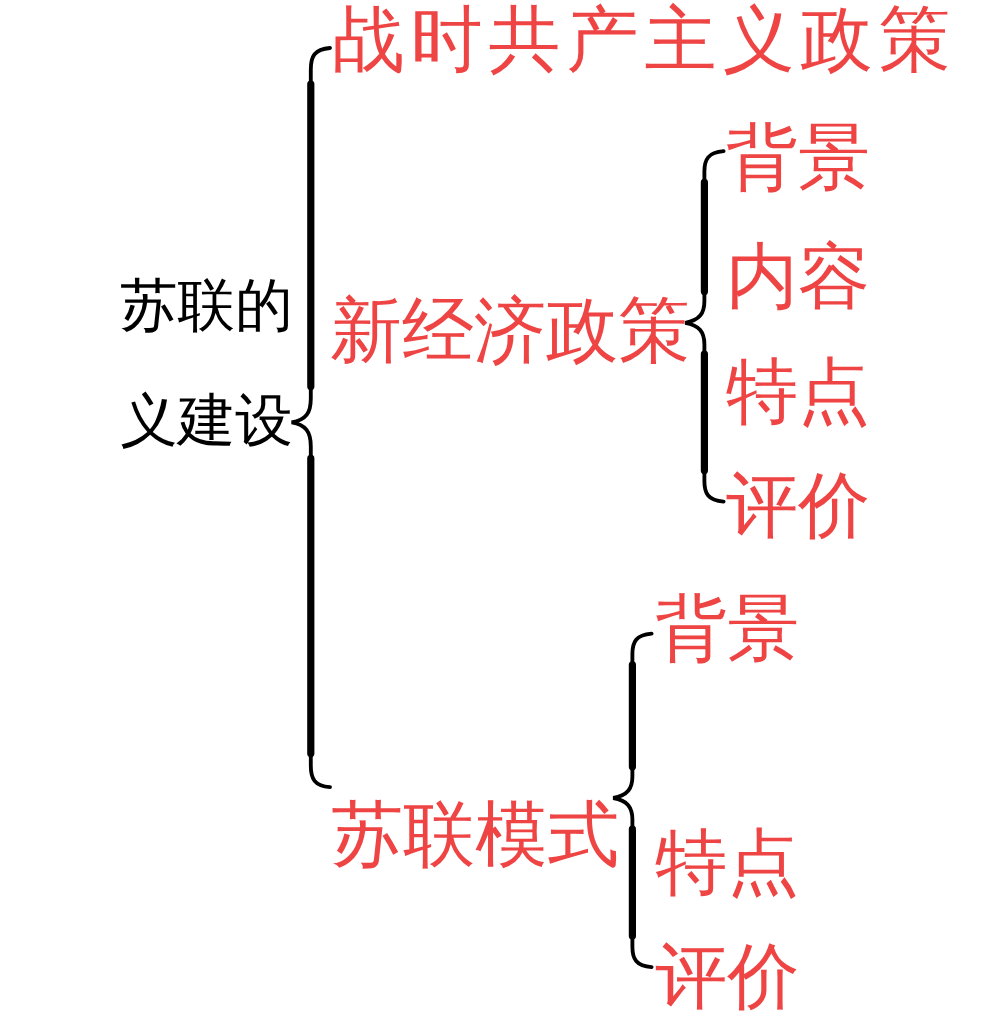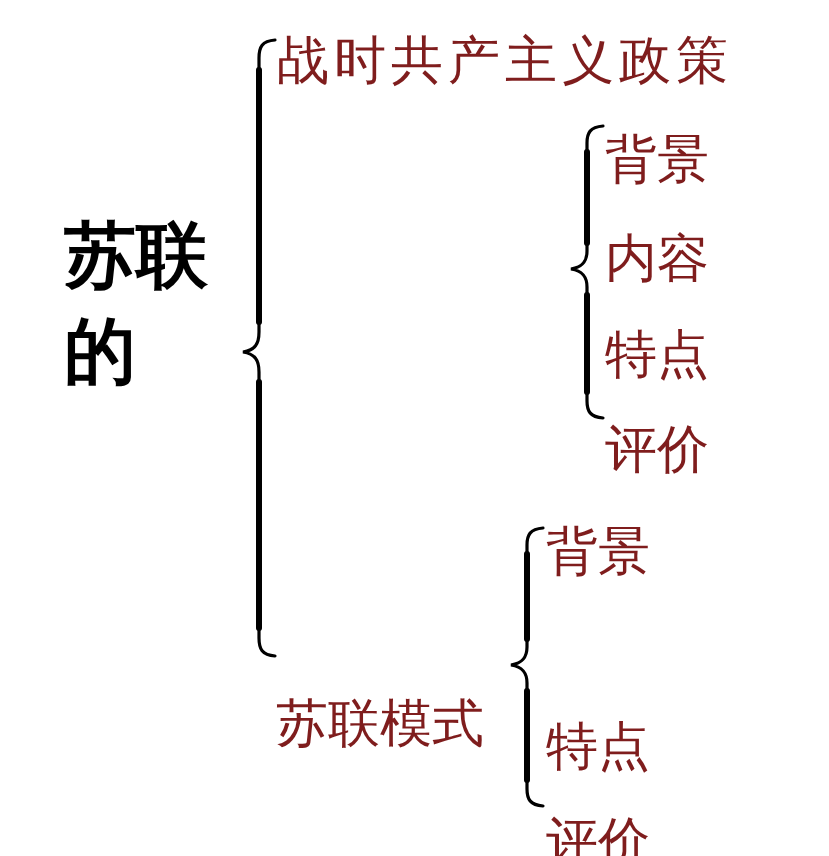--- a/index.html
+++ b/index.html
@@ -29,36 +29,34 @@
     stroke-width: 3.2;
     stroke-linecap: round;
   }
   .braces line {
     stroke: #000000;
     stroke-width: 6;
     stroke-linecap: round;
   }
   .label {
     position: absolute;
-    font-size: 52px;
+    font-size: 60px;
     line-height: 60px;
     white-space: nowrap;
-    color: #7f1d1d;
-    margin-top: 28px;
+    color: #ef4444;
   }
   .root-label {
     position: absolute;
     left: 64px;
     top: 208px;
     width: 180px;
-    font-size: 72px;
+    font-size: 48px;
     line-height: 96px;
-    text-align: left;
+    text-align: right;
     color: #000000;
-    font-weight: bold;
   }
   .war   { left: 277px; top: 3px; letter-spacing: 5px; }
   .nep   { left: 275px; top: 246px; }
   .sm    { left: 276px; top: 666px; }
   .nep-c0 { left: 605px; top: 102px; }
   .nep-c1 { left: 605px; top: 201px; }
   .nep-c2 { left: 605px; top: 297px; }
   .nep-c3 { left: 605px; top: 392px; }
   .sm-c0 { left: 546px; top: 494px; }
   .sm-c1 { left: 546px; top: 591px; }
@@ -83,24 +81,26 @@
     </g>
     <g>
       <path d="M 543,528 C 530,529 527,535 527,545 L 527,647 C 527,657 523,663 511,665 C 523,667 527,673 527,683 L 527,789 C 527,799 530,805 543,806"></path>
       <line x1="527" y1="554" x2="527" y2="639"></line>
       <line x1="527" y1="691" x2="527" y2="780"></line>
     </g>
   </svg>
 
   <div class="root-label">
     <div>苏联的</div>
+    <div>义建设</div>
   </div>
 
   <div class="label war">战时共产主义政策</div>
 
+  <div class="label nep">新经济政策</div>
   <div class="label nep-c0">背景</div>
   <div class="label nep-c1">内容</div>
   <div class="label nep-c2">特点</div>
   <div class="label nep-c3">评价</div>
 
   <div class="label sm">苏联模式</div>
   <div class="label sm-c0">背景</div>
   <div class="label sm-c2">特点</div>
   <div class="label sm-c3">评价</div>
 

